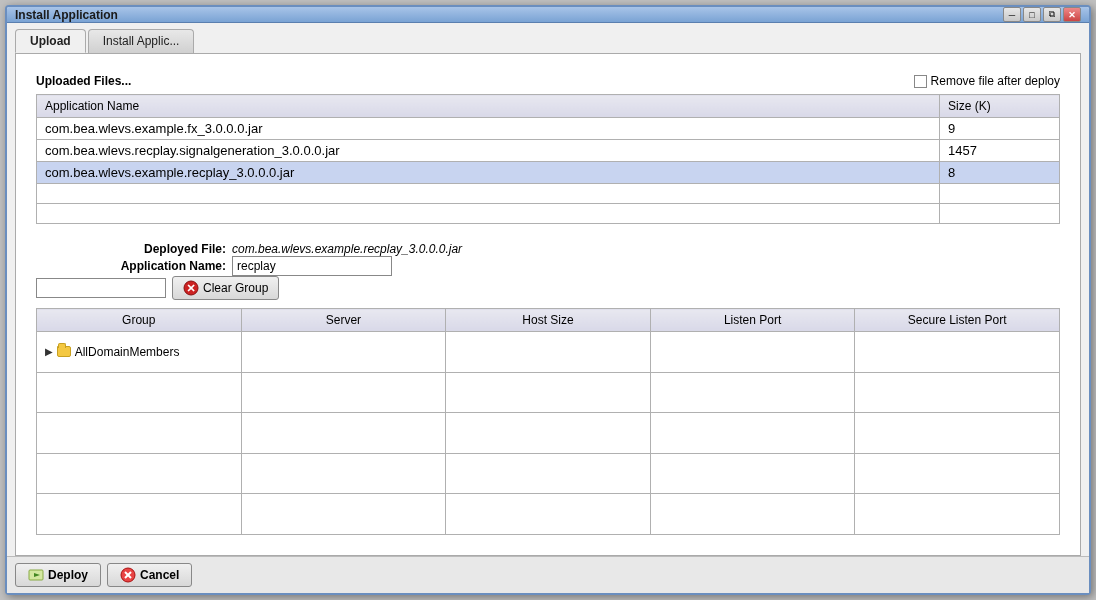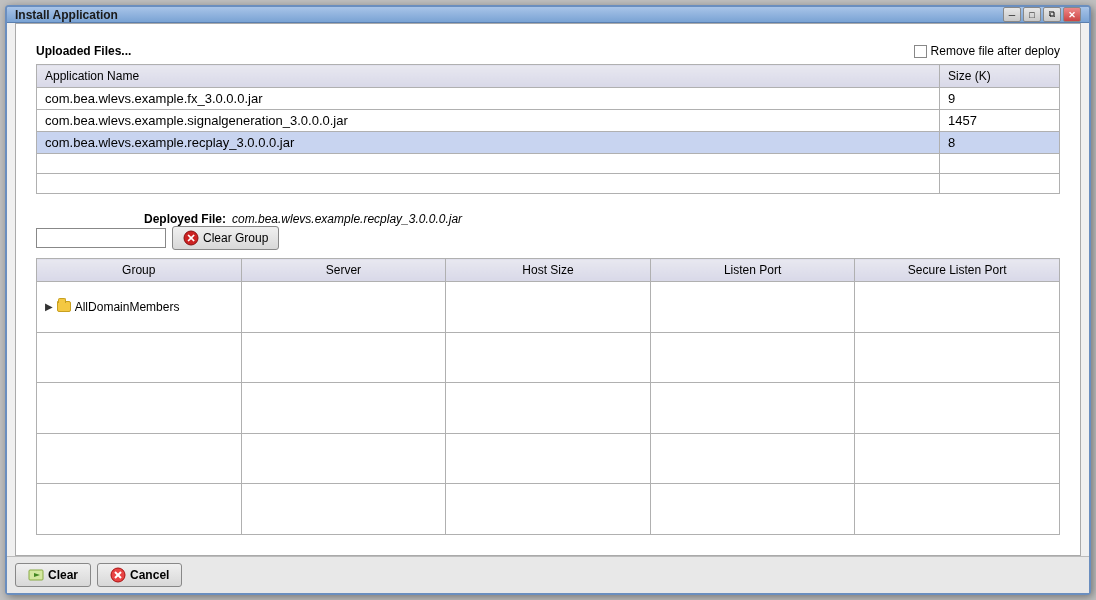--- a/index.html
+++ b/index.html
@@ -266,20 +266,28 @@
     <div class="title-bar-buttons">
       <div class="title-bar-btn">─</div>
       <div class="title-bar-btn">□</div>
       <div class="title-bar-btn">⧉</div>
       <div class="title-bar-btn" style="background:linear-gradient(to bottom,#e88,#c44);color:white;font-weight:bold;">✕</div>
     </div>
   </div>
 
   <div class="window-content">
 
+    <div class="tabs">
+      <div class="tab active">
+        <span>Upload</span>
+      </div>
+      <div class="tab">
+        <span>Install Applic...</span>
+      </div>
+    </div>
 
     <div class="tab-content">
 
       <div class="uploaded-files-header">
         <span class="uploaded-files-label">Uploaded Files...</span>
         <div class="remove-file-option">
           <div class="checkbox-custom"></div>
           <span>Remove file after deploy</span>
         </div>
       </div>
@@ -294,21 +302,21 @@
               <span>Size (K)</span>
             </th>
           </tr>
         </thead>
         <tbody>
           <tr>
             <td>com.bea.wlevs.example.fx_3.0.0.0.jar</td>
             <td>9</td>
           </tr>
           <tr>
-            <td>com.bea.wlevs.example.signalgeneration_3.0.0.0.jar</td>
+            <td>com.bea.wlevs.recplay.signalgeneration_3.0.0.0.jar</td>
             <td>1457</td>
           </tr>
           <tr class="selected">
             <td>com.bea.wlevs.example.recplay_3.0.0.0.jar</td>
             <td>8</td>
           </tr>
           <tr class="empty">
             <td></td>
             <td></td>
           </tr>
@@ -316,20 +324,24 @@
             <td></td>
             <td></td>
           </tr>
         </tbody>
       </table>
 
       <div class="form-section">
         <div class="form-row">
           <span class="form-label">Deployed File:</span>
           <span class="form-value">com.bea.wlevs.example.recplay_3.0.0.0.jar</span>
+        </div>
+        <div class="form-row">
+          <span class="form-label">Application Name:</span>
+          <input class="form-input" type="text" value="recplay" style="">
         </div>
         <div class="form-row">
           <input class="form-input-small" type="text" style="width: 130px;">
           <button class="clear-group-btn">
             <svg width="16" height="16" viewBox="0 0 16 16">
               <circle cx="8" cy="8" r="7" fill="#cc2222" stroke="#881111" stroke-width="1"></circle>
               <text x="8" y="12" text-anchor="middle" fill="white" font-size="11" font-weight="bold">✕</text>
             </svg>
             <span>Clear Group</span>
           </button>
@@ -401,21 +413,21 @@
         </tbody>
       </table>
     </div>
 
     <div class="footer-bar">
       <button class="footer-btn">
         <svg width="16" height="16" viewBox="0 0 16 16">
           <rect x="1" y="3" width="14" height="10" fill="#d4e8a0" stroke="#88aa44" stroke-width="1" rx="1"></rect>
           <polygon points="6,6 12,8 6,10" fill="#448822"></polygon>
         </svg>
-        <span>Clear</span>
+        <span>Deploy</span>
       </button>
       <button class="footer-btn">
         <svg width="16" height="16" viewBox="0 0 16 16">
           <circle cx="8" cy="8" r="7" fill="#e84444" stroke="#aa1111" stroke-width="1"></circle>
           <line x1="5" y1="5" x2="11" y2="11" stroke="white" stroke-width="2"></line>
           <line x1="11" y1="5" x2="5" y2="11" stroke="white" stroke-width="2"></line>
         </svg>
         <span>Cancel</span>
       </button>
     </div>

